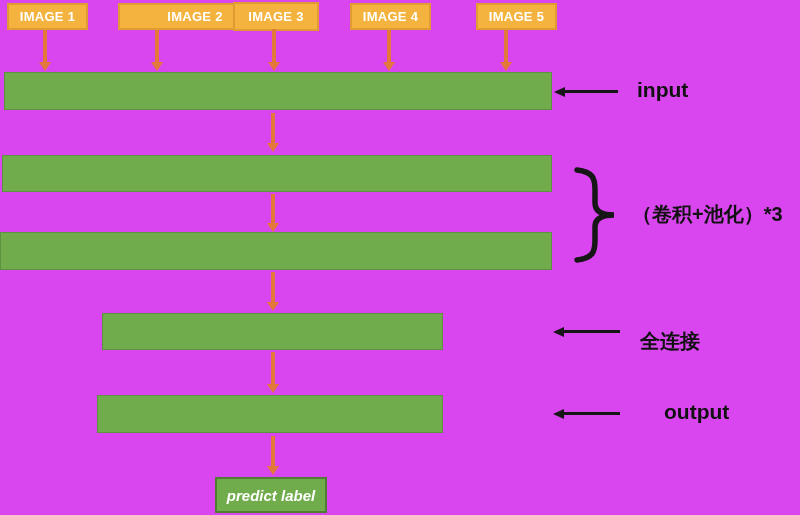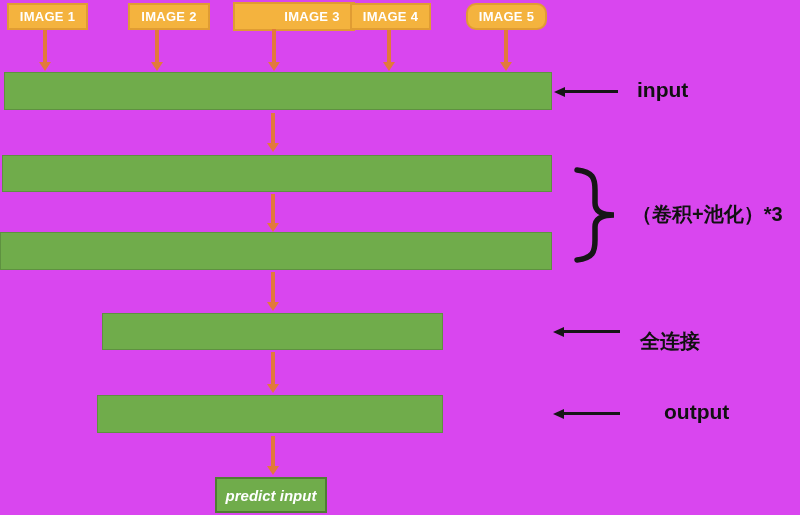--- a/index.html
+++ b/index.html
@@ -44,24 +44,24 @@
   }
 
   .brace{position:absolute;left:574px;top:166px;width:44px;height:98px;}
 </style>
 </head>
 <body>
 
 <div class="canvas">
 
   <div class="img-box" style="left:7px;width:77px;">IMAGE 1</div>
-  <div class="img-box" style="left:128px;width:78px;">IMAGE 2</div>
-  <div class="img-box" style="left:233px;width:82px;top:2px;height:25px;padding-left:36px;">IMAGE 3</div>
+  <div class="img-box" style="left:118px;width:78px;padding-left:36px;">IMAGE 2</div>
+  <div class="img-box" style="left:233px;width:82px;top:2px;height:25px;">IMAGE 3</div>
   <div class="img-box" style="left:350px;width:77px;">IMAGE 4</div>
-  <div class="img-box" style="left:466px;width:77px;border-radius:10px;">IMAGE 5</div>
+  <div class="img-box" style="left:476px;width:77px;">IMAGE 5</div>
 
   <div class="arrow-down" style="left:39px;top:30px;height:41px;">
       <span class="shaft"></span>
       <span class="head"></span>
     </div>
   <div class="arrow-down" style="left:151px;top:30px;height:41px;">
       <span class="shaft"></span>
       <span class="head"></span>
     </div>
   <div class="arrow-down" style="left:268px;top:29px;height:42px;">
@@ -119,15 +119,15 @@
 
   <svg class="brace" viewBox="0 0 44 98">
     <path d="M3,4 C19,6 21,12 21,24 L21,37 C21,45 27,49 40,49 C27,49 21,53 21,61 L21,74 C21,86 19,92 3,94" fill="none" stroke="#161616" stroke-width="5.5" stroke-linecap="round"></path>
   </svg>
 
   <div class="note latin" style="left:637px;top:78px;">input</div>
   <div class="note cjk" style="left:632px;top:201px;">（卷积+池化）*3</div>
   <div class="note cjk" style="left:640px;top:328px;">全连接</div>
   <div class="note latin" style="left:639px;top:400px;margin-left:25px;">output</div>
 
-  <div class="predict-box">predict input</div>
+  <div class="predict-box">predict label</div>
 
 </div>
 
 </body></html>

